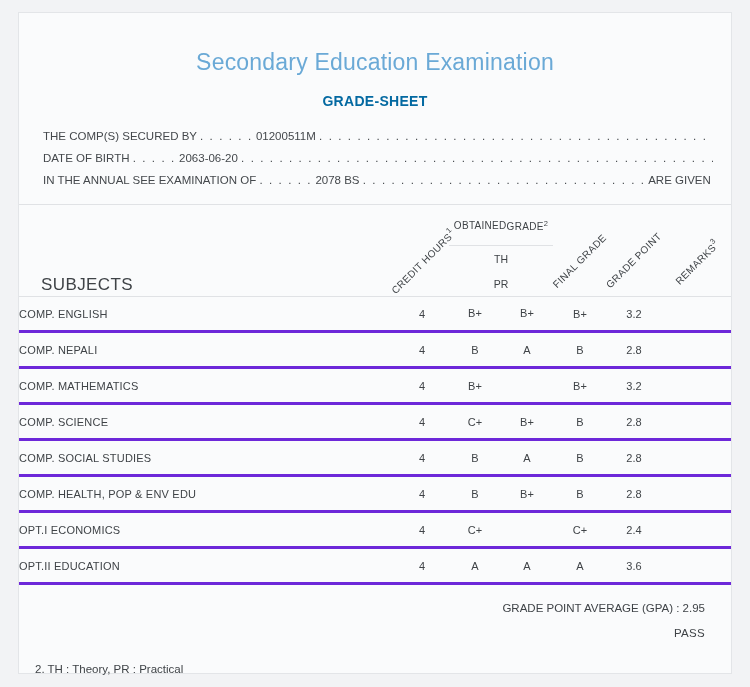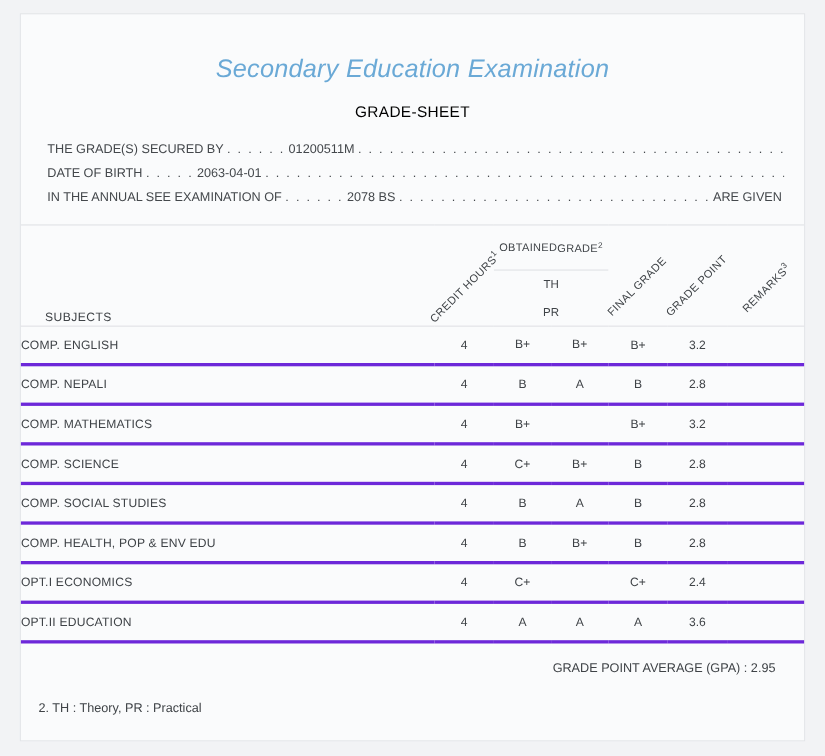--- a/index.html
+++ b/index.html
@@ -24,27 +24,26 @@
     position: relative;
   }
   .title {
     text-align: center;
     color: #6aa9d6;
     font-size: 23px;
     font-weight: normal;
     letter-spacing: 0.2px;
     padding-top: 36px;
     margin: 0;
-    font-style: italic;
   }
   .subtitle {
     text-align: center;
-    color: #000000;
+    color: #0369a1;
     font-size: 14px;
-    font-weight: normal;
+    font-weight: bold;
     margin-top: 17px;
     letter-spacing: 0.3px;
   }
   .meta {
     margin-top: 16px;
     padding: 0 18px 0 24px;
     color: #44484c;
     font-size: 11.5px;
   }
   .meta-line {
@@ -64,21 +63,21 @@
   }
   table.grades thead th {
     border-top: 1px solid #e0e2e5;
     border-bottom: 1px solid #e0e2e5;
     font-weight: normal;
     vertical-align: bottom;
   }
   .hdr-subjects {
     text-align: left;
     padding-left: 22px;
-    font-size: 11px;
+    font-size: 17px;
     letter-spacing: 0.4px;
     height: 72px;
     vertical-align: middle;
     margin-top: 19px;
   }
   .vert {
     writing-mode: vertical-rl;
     transform: rotate(-135deg);
     white-space: nowrap;
     font-size: 10px;
@@ -167,29 +166,29 @@
 </head>
 <body>
 
 <div class="page">
 
   <h1 class="title">Secondary Education Examination</h1>
   <div class="subtitle">GRADE-SHEET</div>
 
   <div class="meta">
     <div class="meta-line">
-      <span>THE GRADE(S) SECURED BY</span>
+      <span>THE COMP(S) SECURED BY</span>
       <span class="dots">. . . . . .</span>
       <span>01200511M</span>
       <span class="dots">. . . . . . . . . . . . . . . . . . . . . . . . . . . . . . . . . . . . . . . . . . . . . . . . . . . .</span>
     </div>
     <div class="meta-line">
       <span>DATE OF BIRTH</span>
       <span class="dots">. . . . .</span>
-      <span>2063-04-01</span>
+      <span>2063-06-20</span>
       <span class="dots">. . . . . . . . . . . . . . . . . . . . . . . . . . . . . . . . . . . . . . . . . . . . . . . . . . . . . . .</span>
     </div>
     <div class="meta-line">
       <span>IN THE ANNUAL SEE EXAMINATION OF</span>
       <span class="dots">. . . . . .</span>
       <span>2078 BS</span>
       <span class="dots">. . . . . . . . . . . . . . . . . . . . . . . . . . . . . .</span>
       <span>ARE GIVEN BELOW . . .</span>
     </div>
   </div>
@@ -301,18 +300,19 @@
           <td class="c sub-th">A</td>
           <td class="c sub-pr">A</td>
           <td class="c">A</td>
           <td class="c">3.6</td>
           <td class="c"></td>
         </tr>
       </tbody>
   </table>
 
   <div class="gpa-row">GRADE POINT AVERAGE (GPA) : 2.95</div>
+  <div class="result-row">PASS</div>
 
   <div class="notes" id="notes">
       <div class="note">2. TH : Theory, PR : Practical</div>
     </div>
 
 </div>
 
 </body></html>

